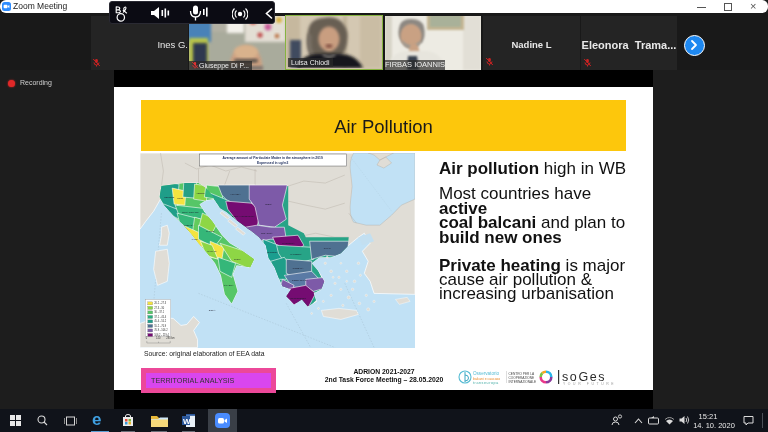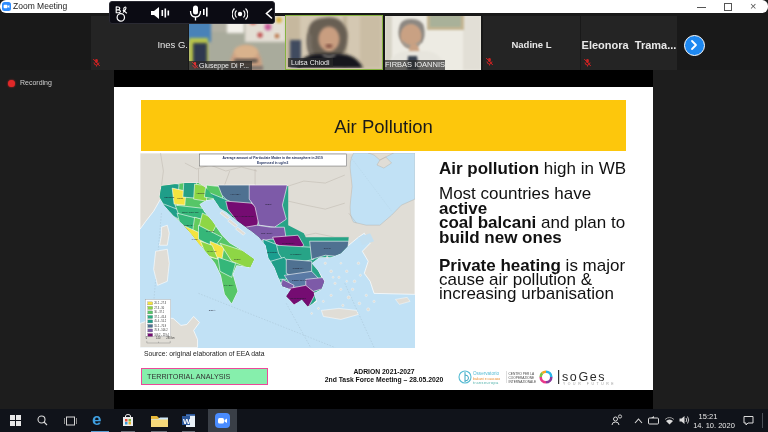--- a/index.html
+++ b/index.html
@@ -373,21 +373,21 @@
   </div>
 
   <div class="abs" style="left:325px;top:74.5px;width:205px;font-size:17px;line-height:14.4px;color:#111;">
     <div><b>Air pollution</b> high in WB</div>
     <div style="margin-top:11.5px;">Most countries have <b>active</b><br><b>coal balcani</b> and plan to<br><b>build new ones</b></div>
     <div style="margin-top:13.5px;"><b>Private heating</b> is major<br>cause air pollution &amp;<br>increasing urbanisation</div>
   </div>
 
   <div class="abs" style="left:30px;top:263px;font-size:6.8px;color:#222;">Source: original elaboration of EEA data</div>
 
-  <div class="abs" style="left:27px;top:281px;width:125px;height:15px;border:1px solid #ec4899;background:#86efac;">
+  <div class="abs" style="left:27px;top:281px;width:125px;height:15px;border:5px solid #ec4899;background:#d946ef;">
     <div style="font-size:7.2px;color:#333;line-height:15px;padding-left:5px;">TERRITORIAL ANALYSIS</div>
   </div>
 
   <div class="abs" style="left:180px;top:281px;width:180px;text-align:center;font-size:6.8px;font-weight:bold;color:#111;line-height:7.6px;">ADRION 2021-2027<br>2nd Task Force Meeting – 28.05.2020</div>
 
   <div class="abs" style="left:344px;top:282px;width:170px;height:17px;">
     <svg width="170" height="17" viewBox="0 0 170 17" style="position:absolute;left:0;top:0;">
       <circle cx="7" cy="8" r="6" fill="none" stroke="#56bcd4" stroke-width="1.1"></circle>
       <path d="M7 3 L7 13 M7 6 Q10.5 6 10.5 9 Q10.5 12 7 12" fill="none" stroke="#3ba8c4" stroke-width="1"></path>
       <text x="15" y="6" font-size="4.6" fill="#56bcd4" font-family="Liberation Sans">Osservatorio</text>

